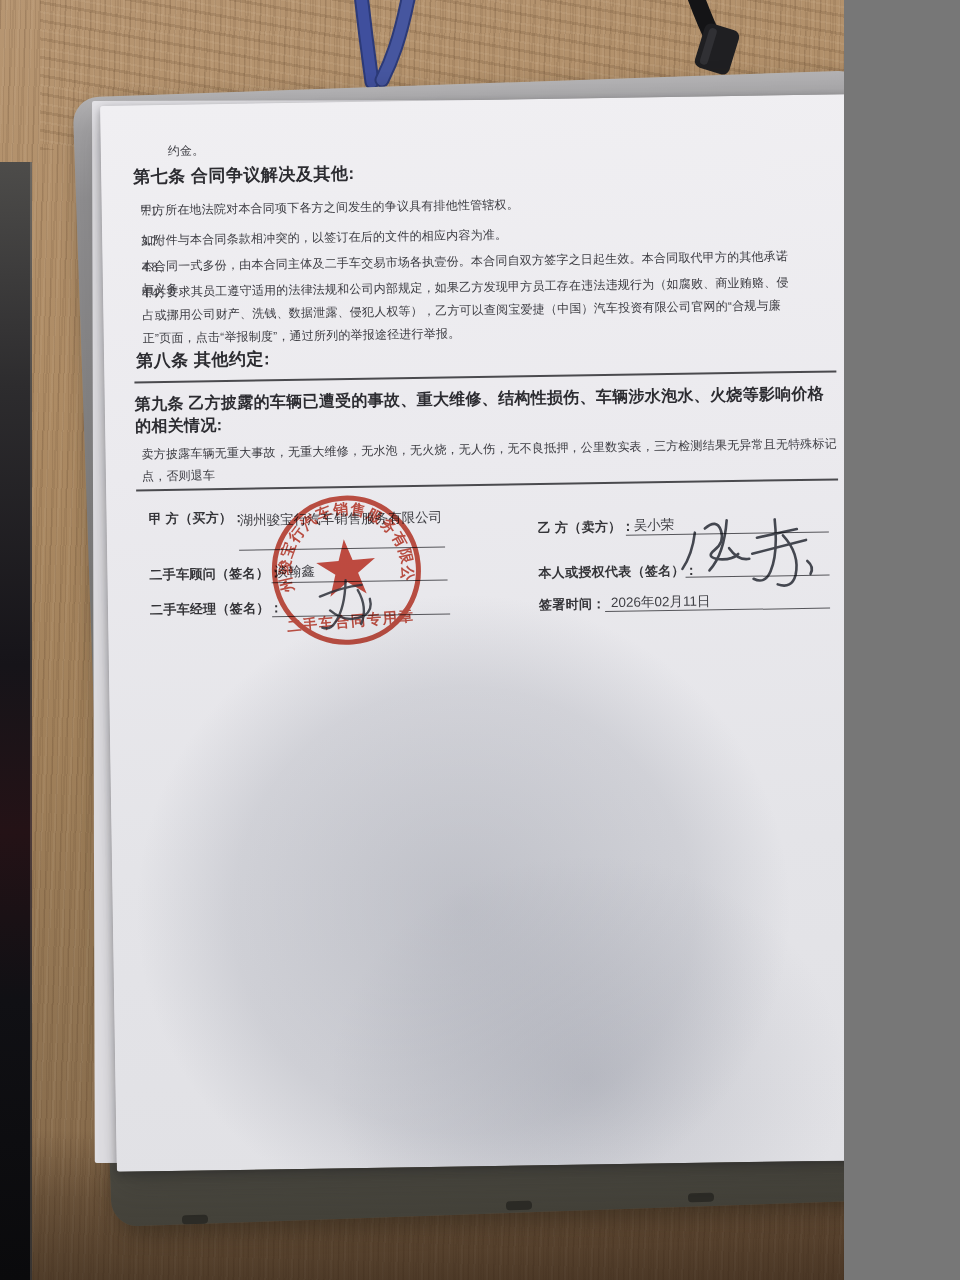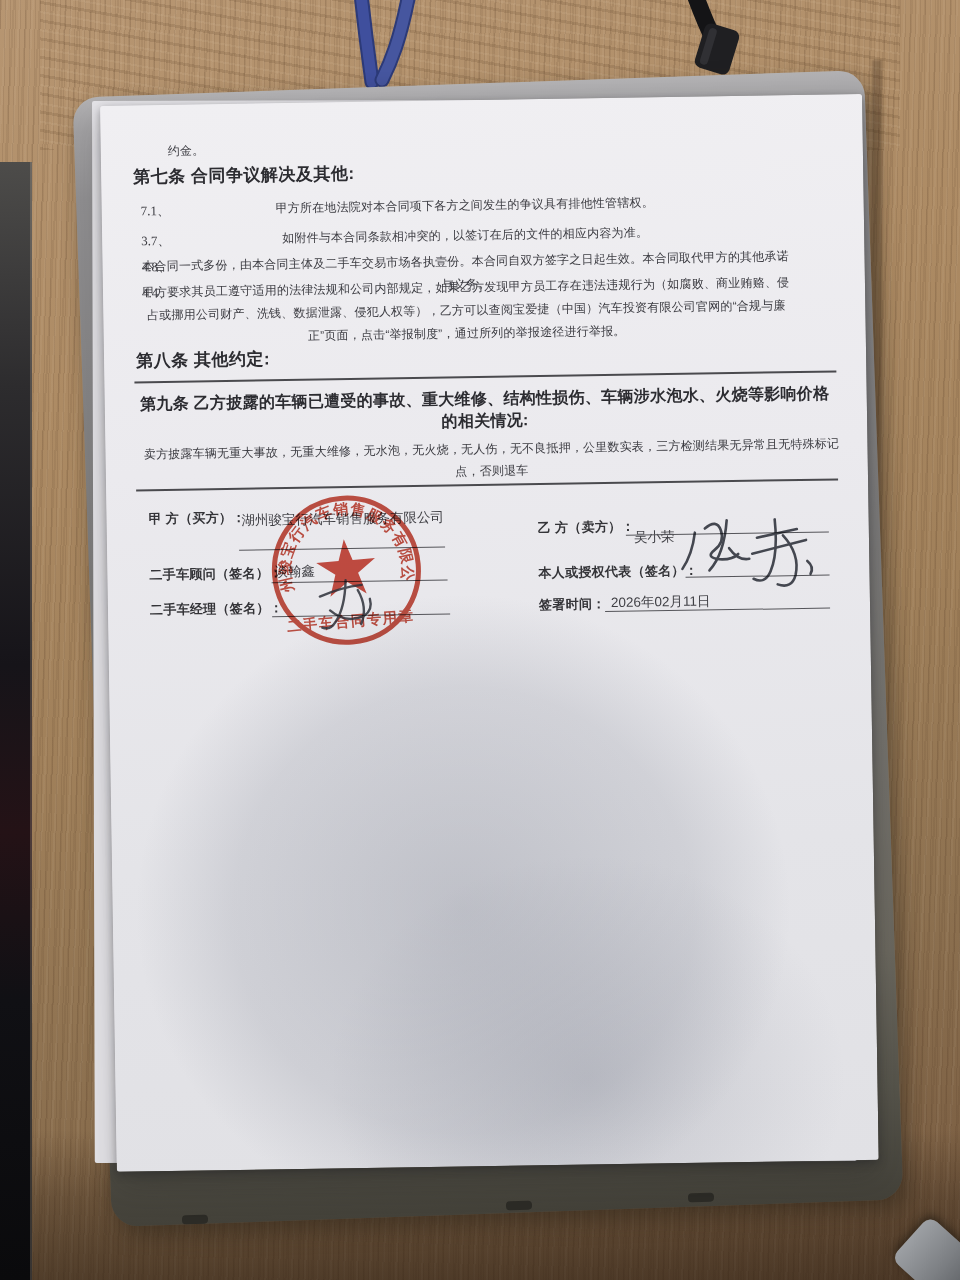--- a/index.html
+++ b/index.html
@@ -1,17 +1,17 @@
 <!DOCTYPE html>
 <html><head>
 <meta charset="utf-8">
 <style>
   html,body{margin:0;padding:0;background:#777;}
-  .stage{position:relative;width:960px;height:1280px;overflow:hidden;
-         font-family:"Liberation Sans","DejaVu Sans",sans-serif;text-align:center;}
+  .stage{position:relative;width:844px;height:1280px;overflow:hidden;
+         font-family:"Liberation Sans","DejaVu Sans",sans-serif;}
 
   
   .wood{position:absolute;inset:0;z-index:0;
     background:
       repeating-linear-gradient(93deg, rgba(70,45,25,0.09) 0 2px, rgba(0,0,0,0) 2px 6px, rgba(255,240,220,0.05) 6px 8px, rgba(0,0,0,0) 8px 13px),
       repeating-linear-gradient(91deg, rgba(60,35,20,0.10) 0 1px, rgba(0,0,0,0) 1px 5px),
       linear-gradient(168deg,#b79672 0%,#ad8b64 28%,#a0805a 52%,#8d7150 74%,#75593f 100%);}
   .wood-top-grain{position:absolute;left:40px;top:0;width:860px;height:150px;z-index:0;opacity:.85;
     background:repeating-linear-gradient(10deg, rgba(85,58,32,0.18) 0 3px, rgba(0,0,0,0) 3px 9px, rgba(235,215,185,0.10) 9px 11px, rgba(0,0,0,0) 11px 18px);}
   .wood-knot{position:absolute;left:872px;top:60px;width:10px;height:1100px;z-index:0;
@@ -134,21 +134,21 @@
     <div class="uline" style="left:132px;top:446px;width:206px;"></div>
 
     <span class="sig-label" style="left:42px;top:461px;">二手车顾问（签名）：</span>
     <span class="sig-value" style="left:167px;top:460px;">谈翰鑫</span>
     <div class="uline" style="left:164px;top:479px;width:176px;"></div>
 
     <span class="sig-label" style="left:42px;top:496px;">二手车经理（签名）：</span>
     <div class="uline" style="left:164px;top:513px;width:178px;"></div>
 
     <span class="sig-label" style="left:431px;top:420px;">乙 方（卖方）：</span>
-    <span class="sig-value" style="left:527px;top:431px;">吴小荣</span>
+    <span class="sig-value" style="left:527px;top:419px;">吴小荣</span>
     <div class="uline" style="left:519px;top:437px;width:203px;"></div>
 
     <span class="sig-label" style="left:431px;top:465px;">本人或授权代表（签名）：</span>
     <div class="uline" style="left:578px;top:480px;width:144px;"></div>
 
     <span class="sig-label" style="left:431px;top:497px;">签署时间：</span>
     <span class="sig-value" style="left:503px;top:496px;">2026年02月11日</span>
     <div class="uline" style="left:497px;top:513px;width:225px;"></div>
 
     <svg class="stamp-svg" width="762" height="1066" viewBox="0 0 762 1066">

